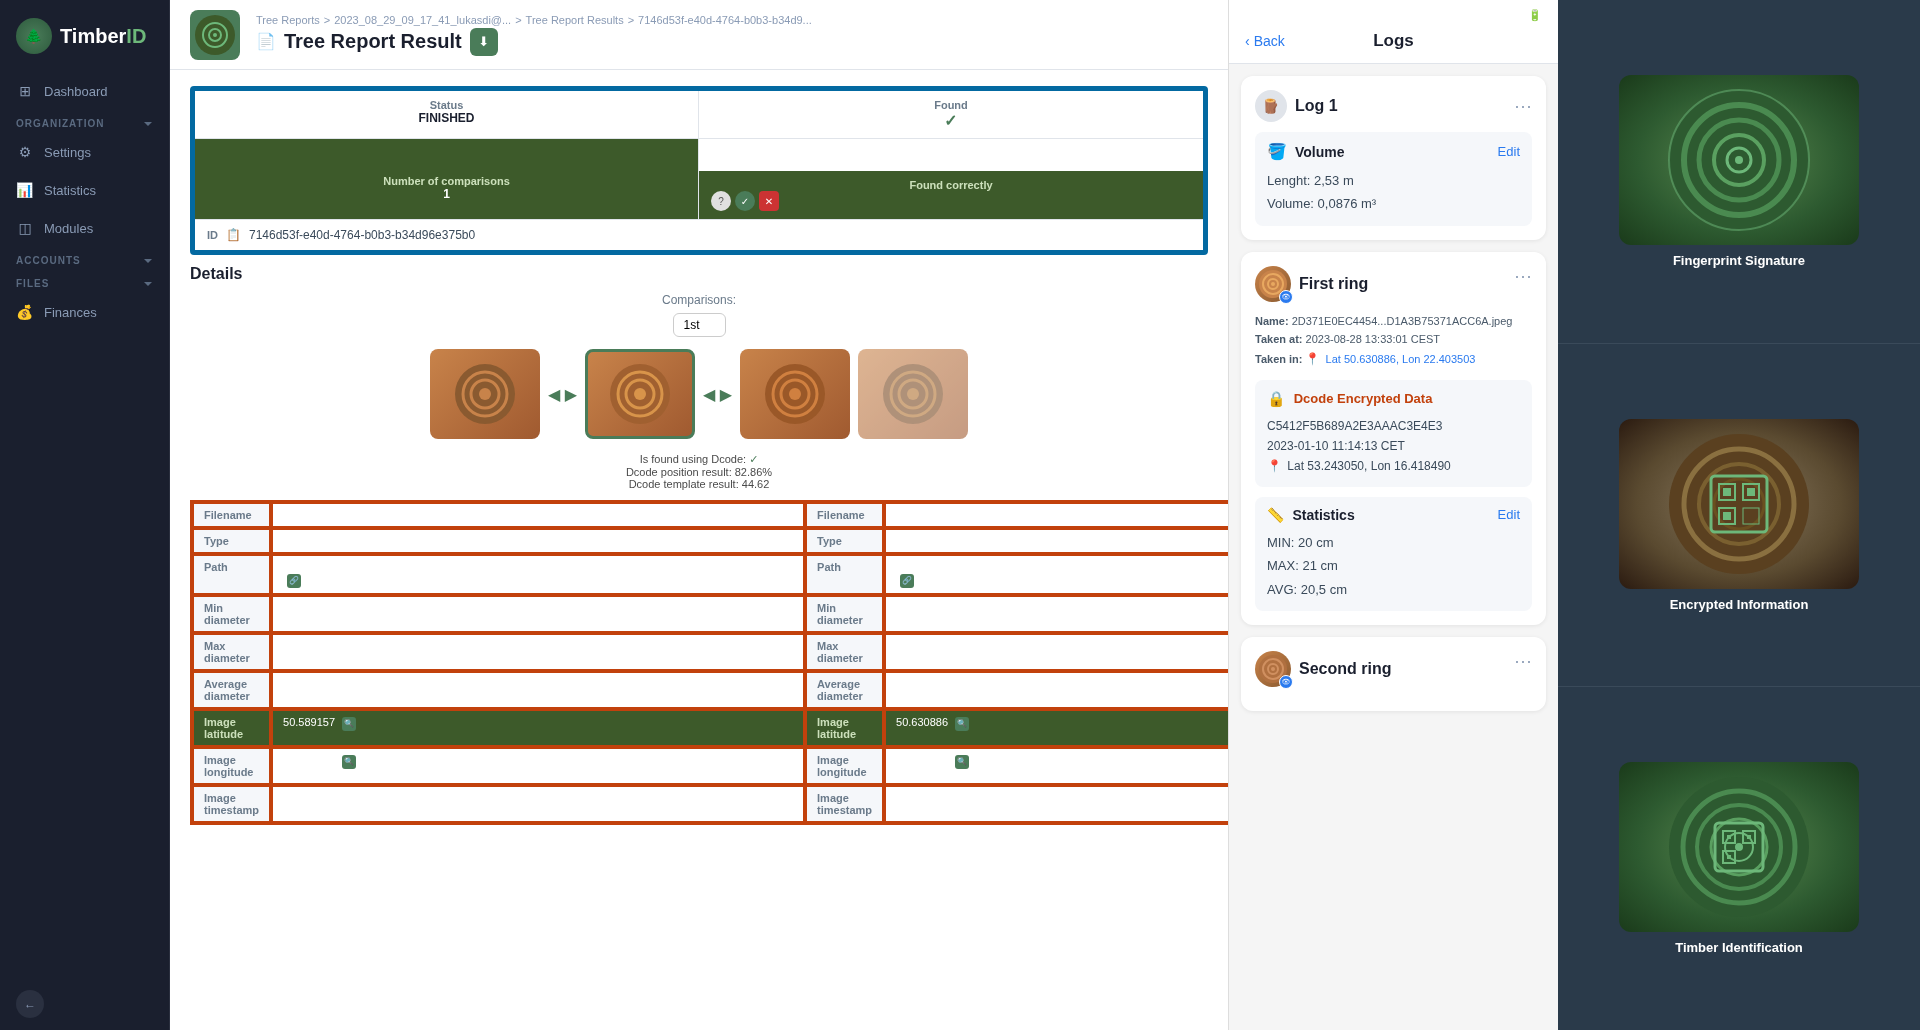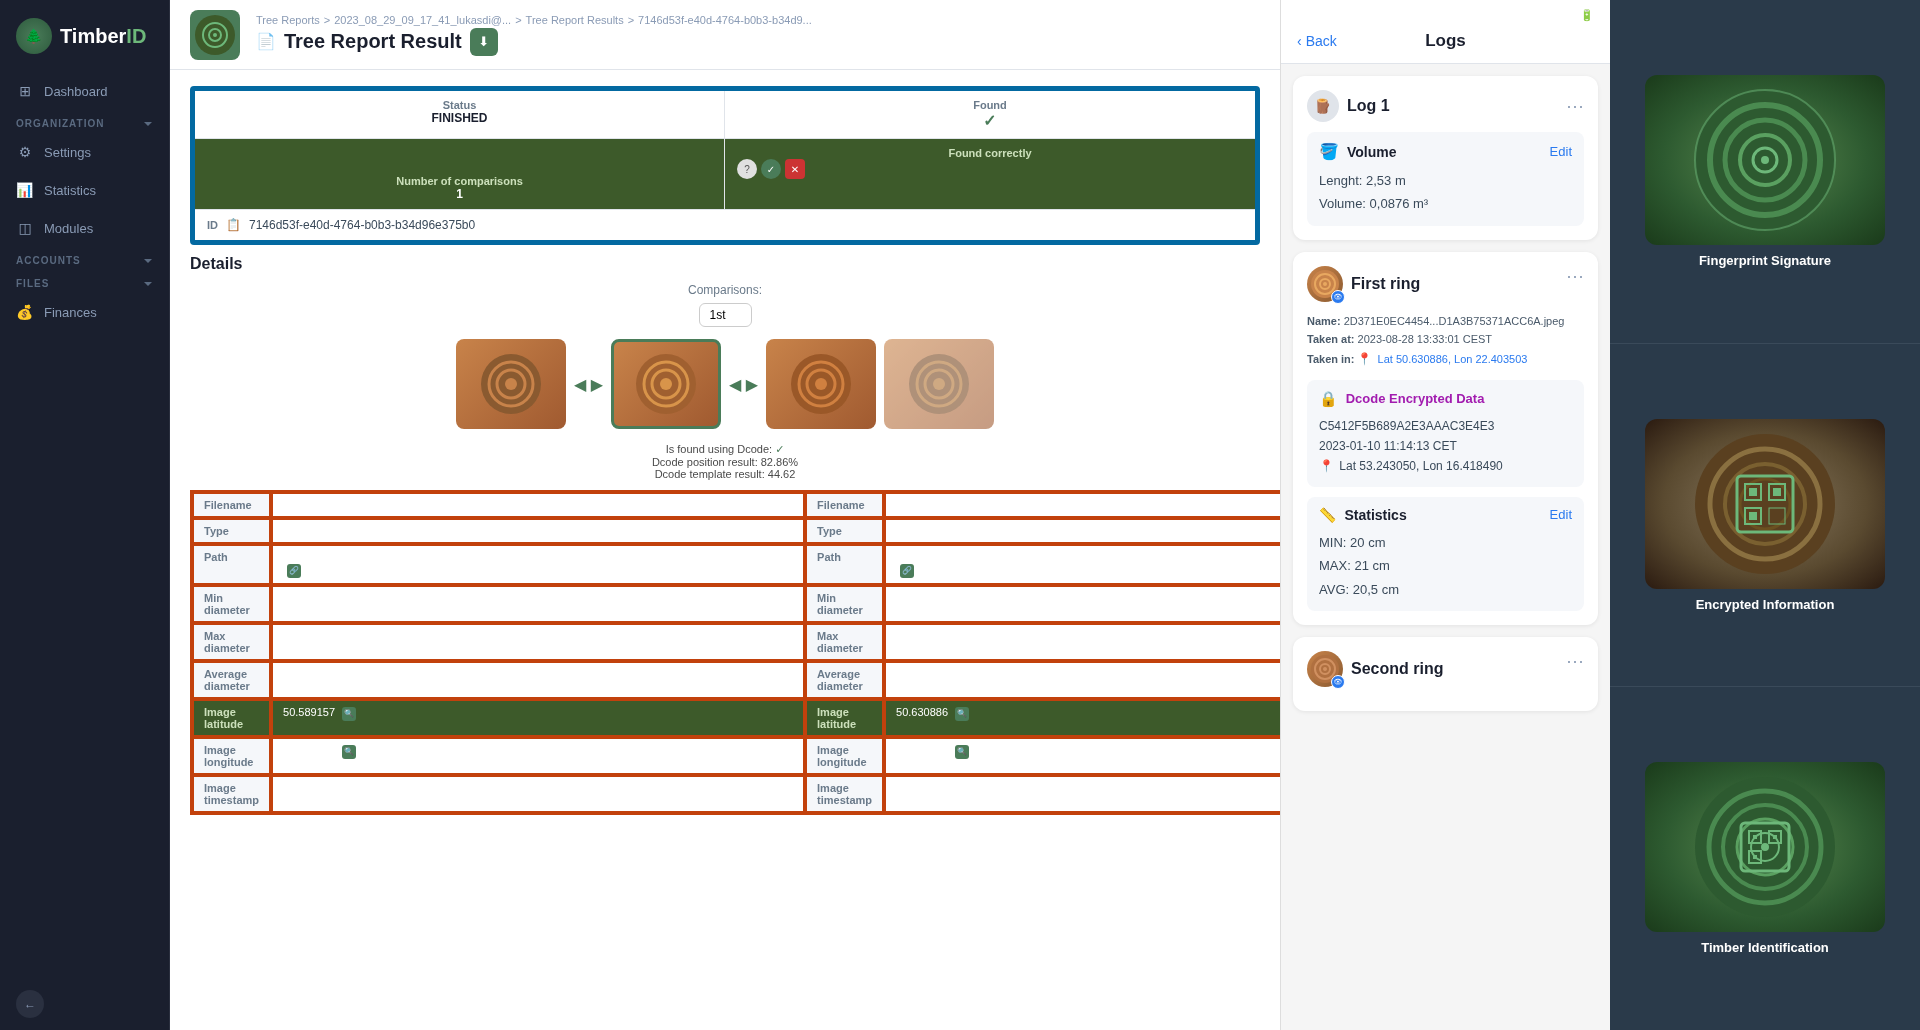--- a/index.html
+++ b/index.html
@@ -93,32 +93,32 @@
     .ring-header { display: flex; align-items: flex-start; justify-content: space-between; margin-bottom: 10px; }
     .ring-avatar { width: 36px; height: 36px; border-radius: 50%; background: linear-gradient(135deg, #c8834a, #8a5a30); display: flex; align-items: center; justify-content: center; font-size: 16px; margin-right: 8px; position: relative; }
     .ring-avatar .eye-badge { position: absolute; bottom: -2px; right: -2px; width: 14px; height: 14px; border-radius: 50%; background: #2a7aef; display: flex; align-items: center; justify-content: center; font-size: 7px; color: #fff; border: 1px solid #fff; }
     .ring-title { font-size: 16px; font-weight: 700; color: #1a1f2e; }
     .ring-meta { font-size: 11px; color: #4a5a6a; line-height: 1.7; margin-bottom: 10px; }
     .ring-meta .loc-link { color: #2a7aef; text-decoration: none; }
     .loc-icon { font-size: 12px; color: #2a7aef; margin-right: 2px; }
     .dcode-block { background: #f5f7fa; border-radius: 8px; padding: 10px 12px; margin-bottom: 10px; }
     .dcode-header { display: flex; align-items: center; gap: 8px; margin-bottom: 8px; }
     .dcode-icon { font-size: 15px; }
-    .dcode-title { font-size: 13px; font-weight: 700; color: #a21caf; }
+    .dcode-title { font-size: 13px; font-weight: 700; color: #c2410c; }
     .dcode-data { font-size: 12px; color: #3a4a5a; line-height: 1.7; }
     .diam-block { background: #f5f7fa; border-radius: 8px; padding: 10px 12px; }
     .diam-header { display: flex; align-items: center; justify-content: space-between; margin-bottom: 8px; }
     .diam-title-row { display: flex; align-items: center; gap: 8px; }
     .diam-icon { font-size: 14px; }
     .diam-title { font-size: 14px; font-weight: 700; color: #1a1f2e; }
     .diam-data { font-size: 13px; color: #3a4a5a; line-height: 1.8; }
     .second-ring-card { background: #fff; border-radius: 12px; padding: 14px; box-shadow: 0 1px 4px rgba(0,0,0,0.08); }
 
     
-    .far-right { width: 310px; background: #2a3a4a; display: flex; flex-direction: column; }
+    .far-right { width: 362px; background: #2a3a4a; display: flex; flex-direction: column; }
     .right-card { flex: 1; display: flex; flex-direction: column; align-items: center; justify-content: center; border-bottom: 1px solid #3a4a5a; padding: 10px; cursor: pointer; }
     .right-card:last-child { border-bottom: none; }
     .right-image { width: 240px; height: 170px; border-radius: 12px; overflow: hidden; display: flex; align-items: center; justify-content: center; margin-bottom: 8px; }
     .right-img-fp { background: radial-gradient(ellipse at center, #5a8a50 0%, #2d5a30 60%, #1a3a1a 100%); width: 100%; height: 100%; position: relative; display: flex; align-items: center; justify-content: center; }
     .right-img-enc { background: radial-gradient(ellipse at center, #8a7a60 0%, #5a4a30 60%, #2a1a10 100%); width: 100%; height: 100%; position: relative; display: flex; align-items: center; justify-content: center; }
     .right-img-tim { background: radial-gradient(ellipse at center, #5a8a50 0%, #2d5a30 60%, #1a3a1a 100%); width: 100%; height: 100%; position: relative; display: flex; align-items: center; justify-content: center; }
     .right-card-label { font-size: 13px; font-weight: 700; color: #fff; text-align: center; }
   </style>
 </head>
 <body>
@@ -211,21 +211,21 @@
           <div style="font-size:12px;font-weight:700;color:#1a1f2e;">FINISHED</div>
         </div>
         <div style="padding:8px 12px;border-bottom:1px solid #e0e4ea;">
           <div style="font-size:11px;color:#6a7a8a;font-weight:600;">Found</div>
           <div style="color:#4a7c59;font-size:16px;font-weight:700;">✓</div>
         </div>
         <div style="padding:8px 12px;border-bottom:1px solid #e0e4ea;border-right:1px solid #e0e4ea;background:#3d5a2a;">
           <div style="font-size:11px;color:#cce0bb;font-weight:600;margin-top:28px;">Number of comparisons</div>
           <div style="font-size:12px;font-weight:700;color:#fff;">1</div>
         </div>
-        <div style="padding:8px 12px;border-bottom:1px solid #e0e4ea;background:#3d5a2a;">
+        <div style="padding:8px 12px;border-bottom:1px solid #e0e4ea;background:#3d5a2a;margin-top:32px;">
           <div style="font-size:11px;color:#cce0bb;font-weight:600;">Found correctly</div>
           <div class="found-correctly-icons">
             <div class="icon-q">?</div>
             <div class="icon-check">✓</div>
             <div class="icon-x">✕</div>
           </div>
         </div>
         <div style="padding:8px 12px;grid-column:1/-1;display:flex;align-items:center;gap:8px;">
           <span style="font-size:11px;color:#6a7a8a;font-weight:600;">ID</span>
           <span style="color:#8a9bb5;font-size:12px;">📋</span>

